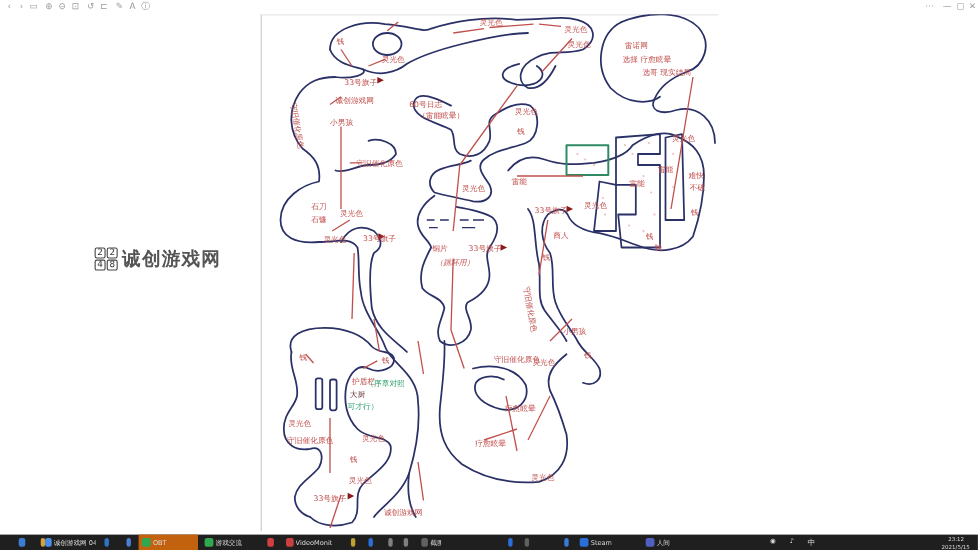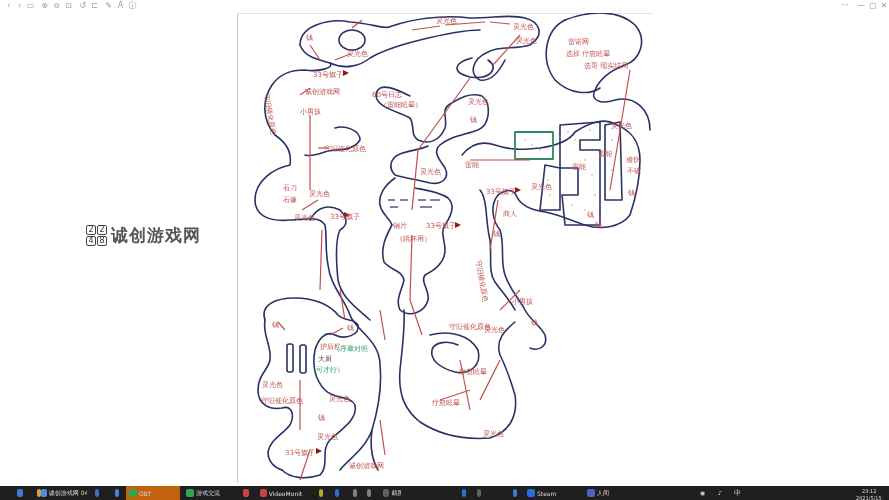--- a/index.html
+++ b/index.html
@@ -181,21 +181,21 @@
       <span class="lbl " style="left: 436px; top: 17px;">灵光色</span>
       <span class="lbl " style="left: 513px; top: 23px;">灵光色</span>
       <span class="lbl " style="left: 516px; top: 37px;">灵光色</span>
       <span class="lbl " style="left: 372px; top: 91px;">60号日志</span>
       <span class="lbl " style="left: 380px; top: 101px;">（雷能眩晕）</span>
       <span class="lbl " style="left: 468px; top: 98px;">灵光色</span>
       <span class="lbl " style="left: 470px; top: 116px;">钱</span>
       <span class="lbl " style="left: 420px; top: 168px;">灵光色</span>
       <span class="lbl " style="left: 393px; top: 222px;">铜片</span>
       <span class="lbl " style="left: 426px; top: 222px;">33号旗子</span>
-      <span class="lbl " style="left: 396px; top: 235px;">（跳杯用）</span>
+      <span class="lbl " style="left: 396px; top: 235px; font-style: italic;">（跳杯用）</span>
       <span class="lbl " style="left: 465px; top: 161px;">雷能</span>
       <span class="lbl " style="left: 486px; top: 188px;">33号旗子</span>
       <span class="lbl " style="left: 503px; top: 210px;">商人</span>
       <span class="lbl " style="left: 493px; top: 230px;">钱</span>
       <span class="lbl " style="left: 482px; top: 260px; transform: rotate(80deg); transform-origin: left top;">守旧催化原色</span>
       <span class="lbl " style="left: 568px; top: 38px;">雷诺网</span>
       <span class="lbl " style="left: 566px; top: 50px;">选择  疗愈眩晕</span>
       <span class="lbl " style="left: 584px; top: 62px;">选哥  现实结局</span>
       <span class="lbl " style="left: 611px; top: 122px;">灵光色</span>
       <span class="lbl " style="left: 598px; top: 150px;">雷能</span>

